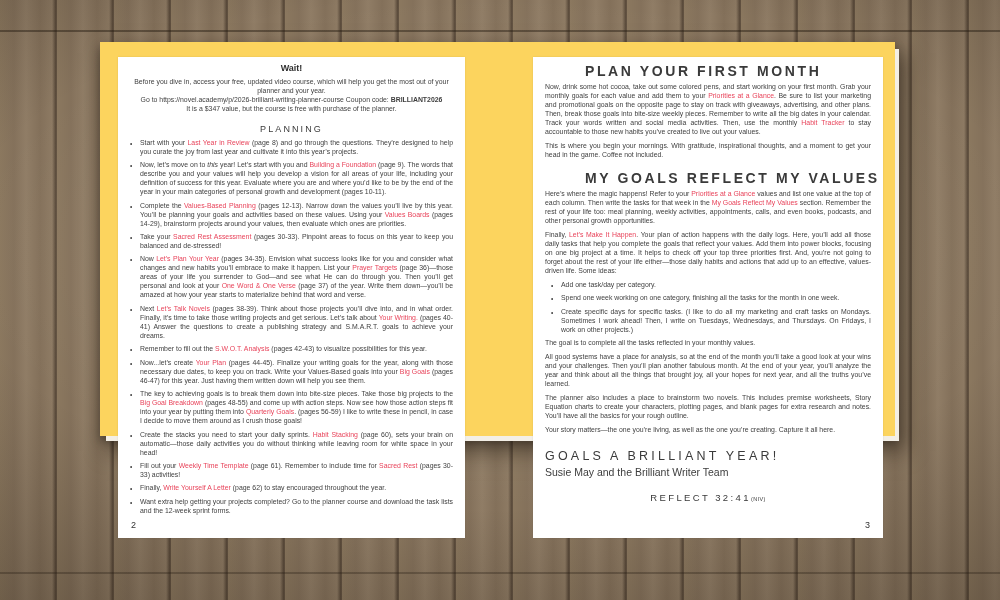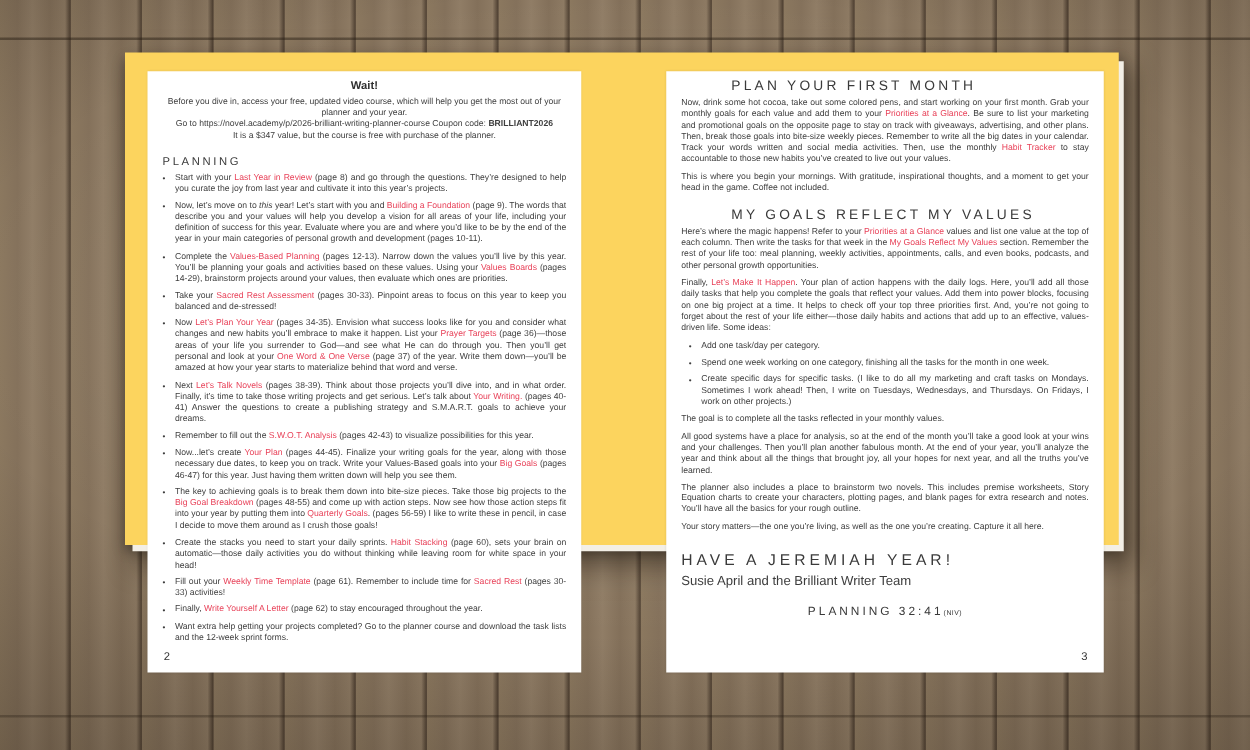--- a/index.html
+++ b/index.html
@@ -37,27 +37,27 @@
   .page.left{left:18px;}
   .page.right{left:433px;width:350px;}
 
   
   .notice{text-align:center;margin:1px auto 4px;max-width:316px;}
   .notice-title{font-weight:bold;font-size:9px;margin-bottom:2px;color:#2f2f2f;}
   .notice-line{font-size:6.9px;line-height:1.32;color:#3e3e3e;}
 
   
   .blk-h1{
-    font-size:11px;letter-spacing:2.6px;color:#3a3a3a;
-    margin:9px 0 3px;white-space:nowrap;font-weight:400;padding-left:40px;
+    font-size:14px;letter-spacing:2.6px;color:#3a3a3a;
+    margin:9px 0 3px;white-space:nowrap;font-weight:700;padding-left:40px;
   }
   .blk-h1:first-child{margin-top:0;}
   .blk-h2{
     font-size:9px;letter-spacing:2.1px;color:#3a3a3a;
-    margin:11px 0 3px;font-weight:400;
+    margin:11px 0 3px;font-weight:400;text-align:center;
   }
   .blk-para{text-align:justify;margin:0 0 5px;}
   .blk-bullet{display:flex;margin:0 0 4.5px;}
   .blk-bullet .marker{flex:0 0 10px;font-size:6.5px;line-height:1.4;}
   .blk-bullet .btext{flex:1;text-align:justify;}
   .page.right .blk-bullet{padding-left:6px;}
 
   .seg-red{color:#e8435a;}
   .seg-bold{font-weight:bold;}
   .seg-italic{font-style:italic;}
@@ -163,23 +163,23 @@
           </div>
           <div class="blk blk-bullet">
             <span class="marker">•</span>
             <span class="btext"><span>Create specific days for specific tasks. (I like to do all my marketing and craft tasks on Mondays. Sometimes I work ahead! Then, I write on Tuesdays, Wednesdays, and Thursdays. On Fridays, I work on other projects.)</span></span>
           </div>
           <div class="blk blk-para"><span>The goal is to complete all the tasks reflected in your monthly values.</span></div>
           <div class="blk blk-para"><span>All good systems have a place for analysis, so at the end of the month you’ll take a good look at your wins and your challenges. Then you’ll plan another fabulous month. At the end of your year, you’ll analyze the year and think about all the things that brought joy, all your hopes for next year, and all the truths you’ve learned.</span></div>
           <div class="blk blk-para"><span>The planner also includes a place to brainstorm two novels. This includes premise worksheets, Story Equation charts to create your characters, plotting pages, and blank pages for extra research and notes. You’ll have all the basics for your rough outline.</span></div>
           <div class="blk blk-para"><span>Your story matters—the one you’re living, as well as the one you’re creating. Capture it all here.</span></div>
         </div>
-      <div class="closing-title">HAVE A JEREMIAH YEAR!</div>
-      <div class="closing-sig">Susie April and the Brilliant Writer Team</div>
+      <div class="closing-title">GOALS A BRILLIANT YEAR!</div>
+      <div class="closing-sig">Susie May and the Brilliant Writer Team</div>
       <div class="verse">
-        <div class="verse-ref"><span>PLANNING 32:41</span><span class="verse-trans">(NIV)</span></div>
+        <div class="verse-ref"><span>REFLECT 32:41</span><span class="verse-trans">(NIV)</span></div>
 
       </div>
       <div class="pagenum pn-right">3</div>
     </div>
 
   </div>
 </div>
 
 </body></html>

